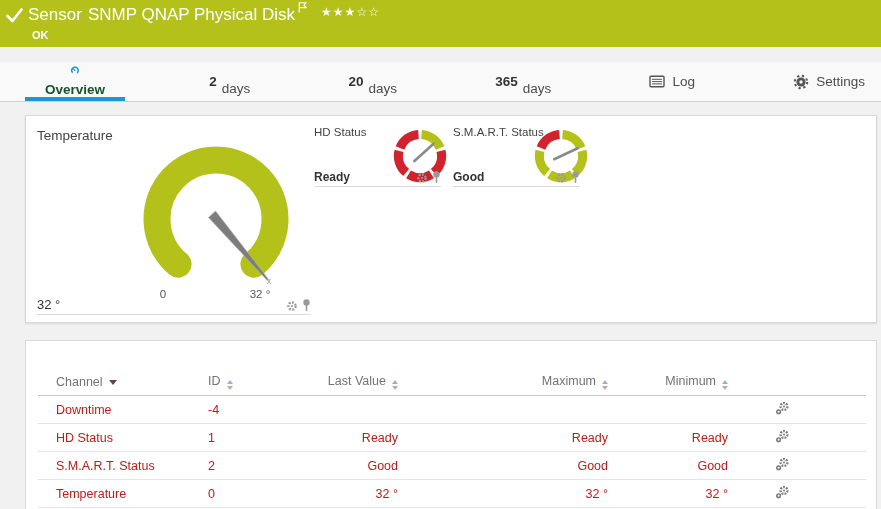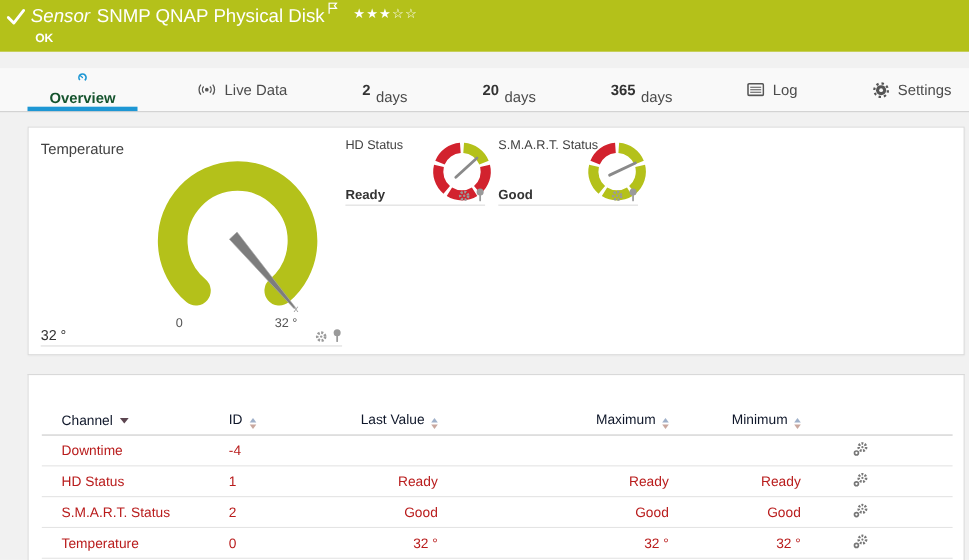--- a/index.html
+++ b/index.html
@@ -4,21 +4,21 @@
 <style>
   html,body{margin:0;padding:0;}
   .page{position:relative;width:881px;height:509px;overflow:hidden;background:#f1f1f1;
         font-family:"Liberation Sans",sans-serif;-webkit-font-smoothing:antialiased;}
 
   
   .topbar{position:absolute;left:0;top:0;width:881px;height:47px;background:#b4c11a;color:#fff;}
   .check{position:absolute;left:6px;top:8px;}
   .titleblock{position:absolute;left:28px;top:5px;}
   .titleline{font-size:17px;line-height:20px;white-space:nowrap;display:flex;align-items:baseline;}
-  .titleline .kind{font-style:italic;margin-right:6px;}
+  .titleline .kind{margin-right:6px;}
   .flag{margin-left:3px;transform:translateY(-7px);}
   .stars{margin-left:14px;font-size:12px;letter-spacing:1px;transform:translateY(-4px);display:inline-block;}
   .ok{font-size:11px;font-weight:bold;margin:3px 0 0 4px;}
 
   
   .tabs{position:absolute;left:0;top:62px;width:881px;height:40px;background:#f9f9f9;
         border-bottom:1px solid #cfcfcf;display:flex;justify-content:space-between;
         padding:0 2px 0 25px;box-sizing:border-box;}
   .tab{display:flex;align-items:center;gap:7px;padding:4px 14px 0 14px;font-size:13.5px;color:#4c4c4c;
        border-bottom:4px solid transparent;white-space:nowrap;cursor:pointer;}
@@ -50,21 +50,21 @@
   .f-hd{left:288px;top:46px;width:127px;}
   .f-smart{left:427px;top:46px;width:127px;}
   .g-value{font-size:13px;color:#333;}
   .g-value.small{font-size:12px;font-weight:bold;}
   .f-icons{display:flex;align-items:flex-end;gap:4px;}
 
   
   .trow{display:grid;grid-template-columns:152px 60px 130px 210px 120px 1fr;align-items:center;
         height:27px;margin:0 10px 0 12px;padding-left:18px;border-bottom:1px solid #e4e4e4;
         font-size:12.5px;color:#b91c1c;}
-  .thead{margin-top:28px;height:26px;border-bottom-color:#c8c8c8;color:#0f172a;}
+  .thead{margin-top:28px;height:26px;border-bottom-color:#c8c8c8;color:#737373;}
   .c-center{text-align:right;}
   .c-gear{text-align:right;padding-right:76px;}
   .hcell{white-space:nowrap;cursor:pointer;}
   .sort{display:inline-flex;flex-direction:column;gap:2px;margin-left:6px;vertical-align:1px;}
   .sort .up{width:0;height:0;border-left:3.5px solid transparent;border-right:3.5px solid transparent;border-bottom:4px solid #9fb0c9;}
   .sort .dn{width:0;height:0;border-left:3.5px solid transparent;border-right:3.5px solid transparent;border-top:4px solid #c9a89f;}
   .sort-active{display:inline-block;width:0;height:0;border-left:4px solid transparent;border-right:4px solid transparent;border-top:5px solid #5c4550;margin-left:6px;vertical-align:1px;}
 </style>
 </head>
 <body>
@@ -92,27 +92,20 @@
     </div>
   </header>
 
   <nav class="tabs">
     <div class="tab active">
       <svg width="16" height="16" viewBox="0 0 16 16">
         <circle cx="8" cy="8" r="5.8" fill="none" stroke="#1e97d4" stroke-width="2.6" stroke-dasharray="27 9.4" transform="rotate(136.5 8 8)"></circle>
         <line x1="8" y1="8" x2="4.6" y2="5.1" stroke="#1e97d4" stroke-width="2" stroke-linecap="round"></line>
       </svg>
       <span>Overview</span>
-    </div>
-    <div class="tab">
-      <svg width="18" height="13" viewBox="0 0 18 13">
-        <circle cx="9" cy="6.5" r="1.7" fill="#555"></circle>
-        <path d="M6.2 3.7 A4 4 0 0 0 6.2 9.3 M3.6 2 A7 7 0 0 0 3.6 11 M11.8 3.7 A4 4 0 0 1 11.8 9.3 M14.4 2 A7 7 0 0 1 14.4 11" fill="none" stroke="#555" stroke-width="1.2"></path>
-      </svg>
-      <span>Live Data</span>
     </div>
     <div class="tab">
       <b>2</b>
         <span class="dlabel">days</span>
     </div>
     <div class="tab">
       <b>20</b>
         <span class="dlabel">days</span>
     </div>
     <div class="tab">

